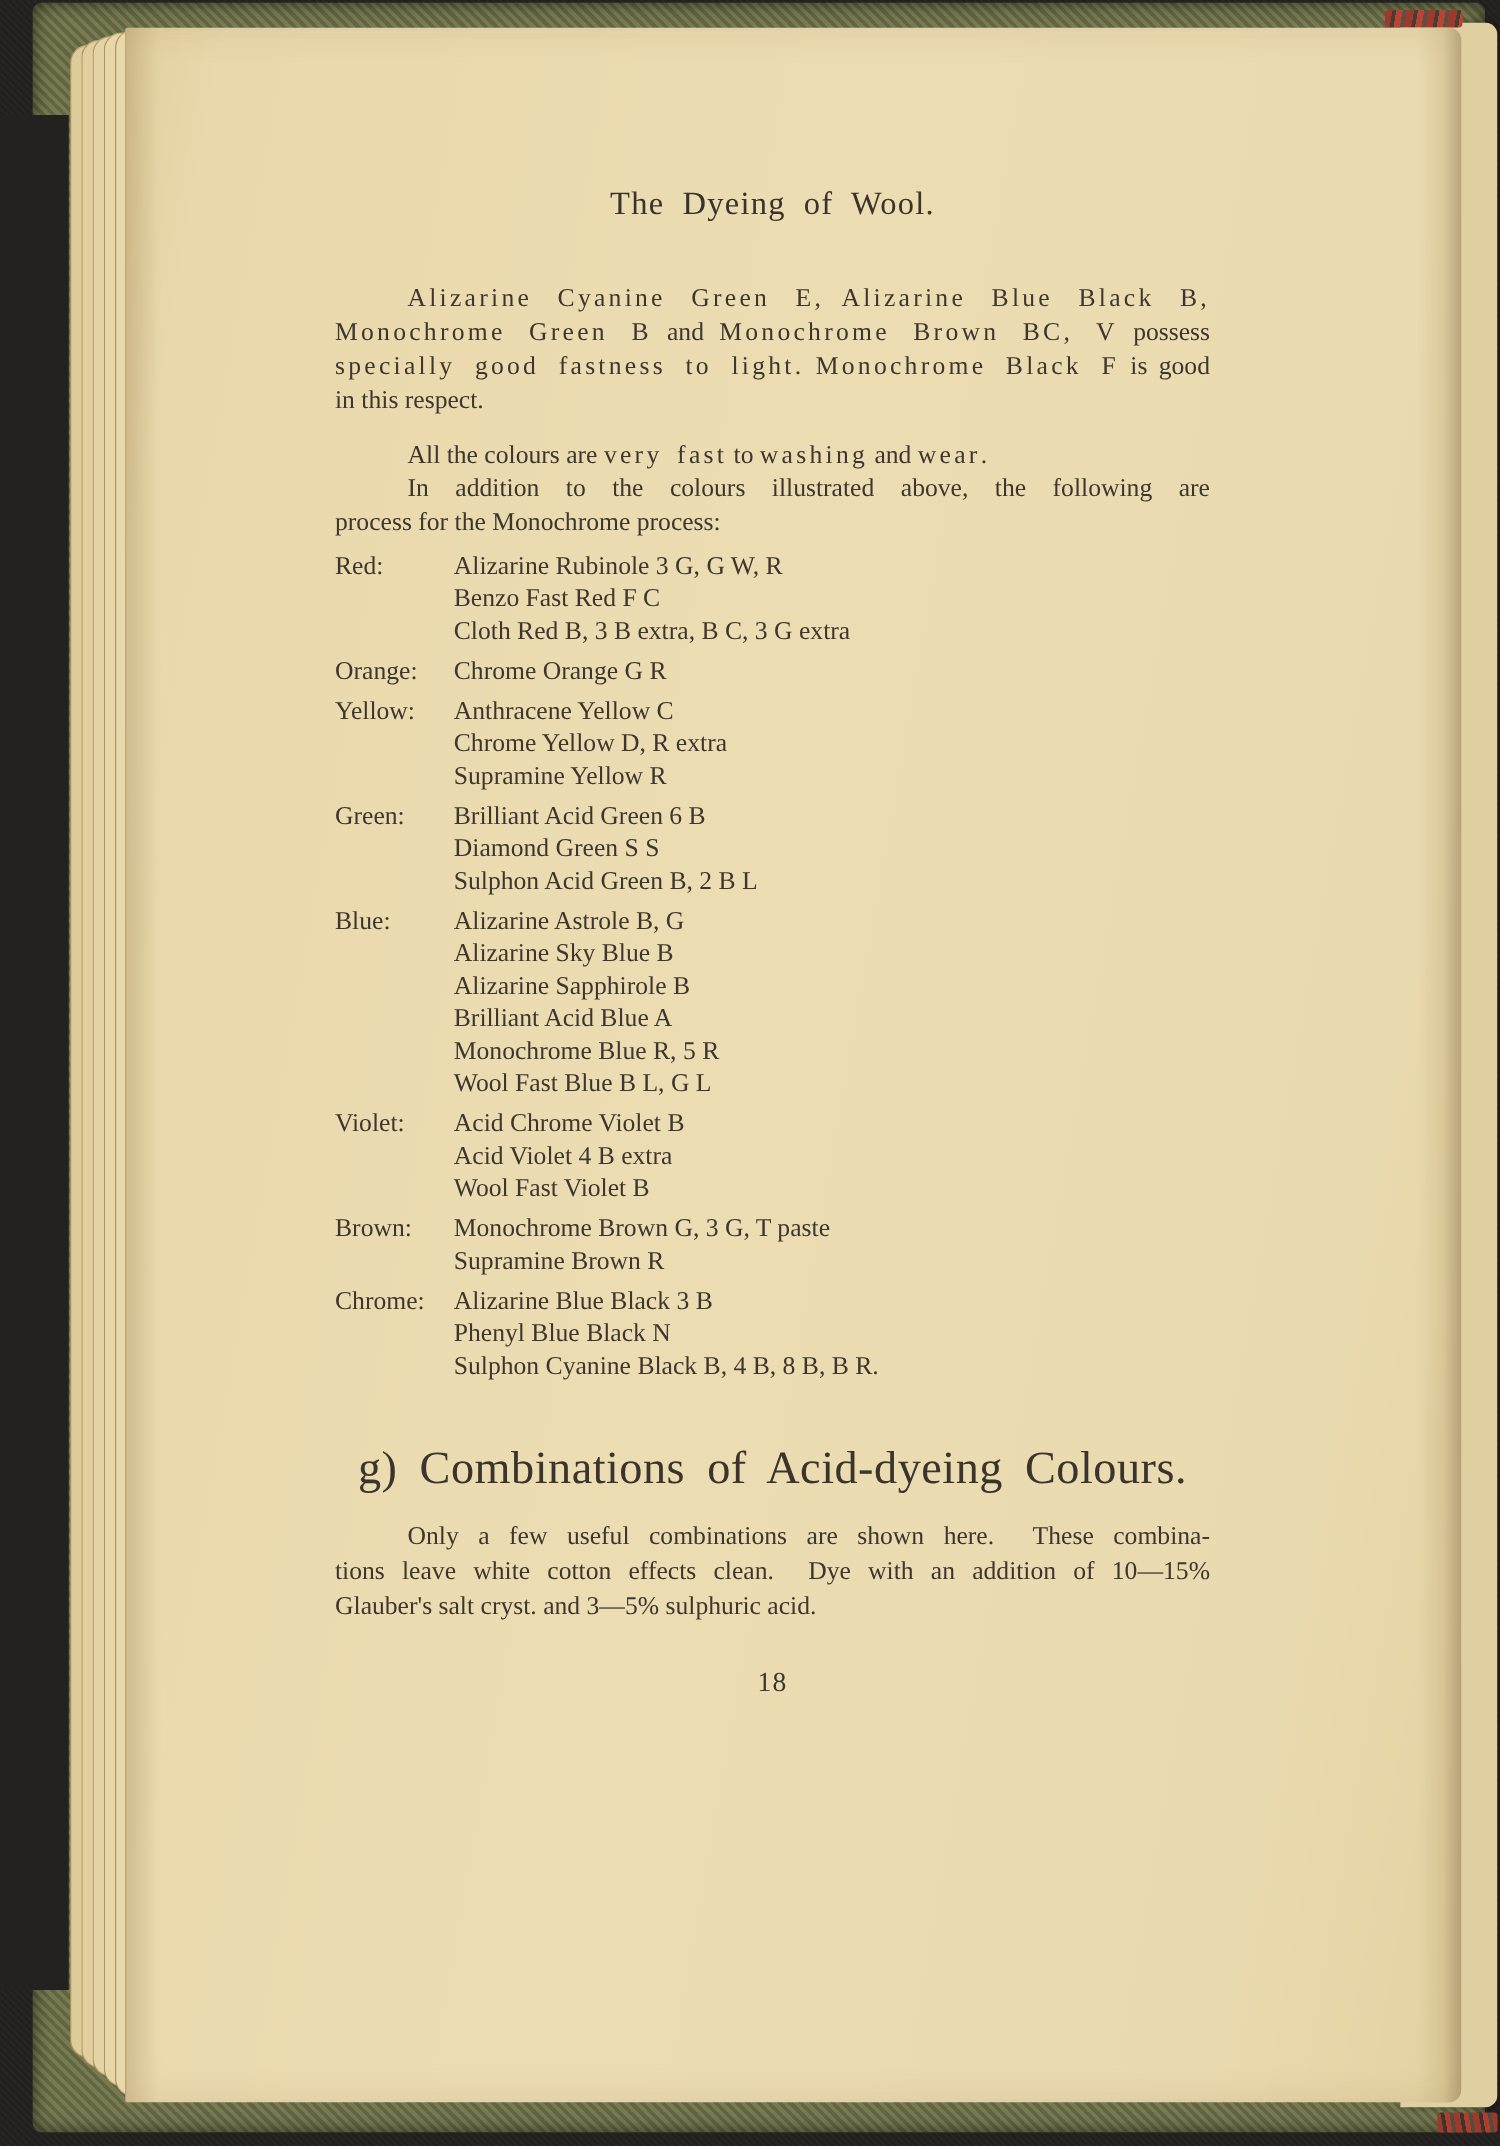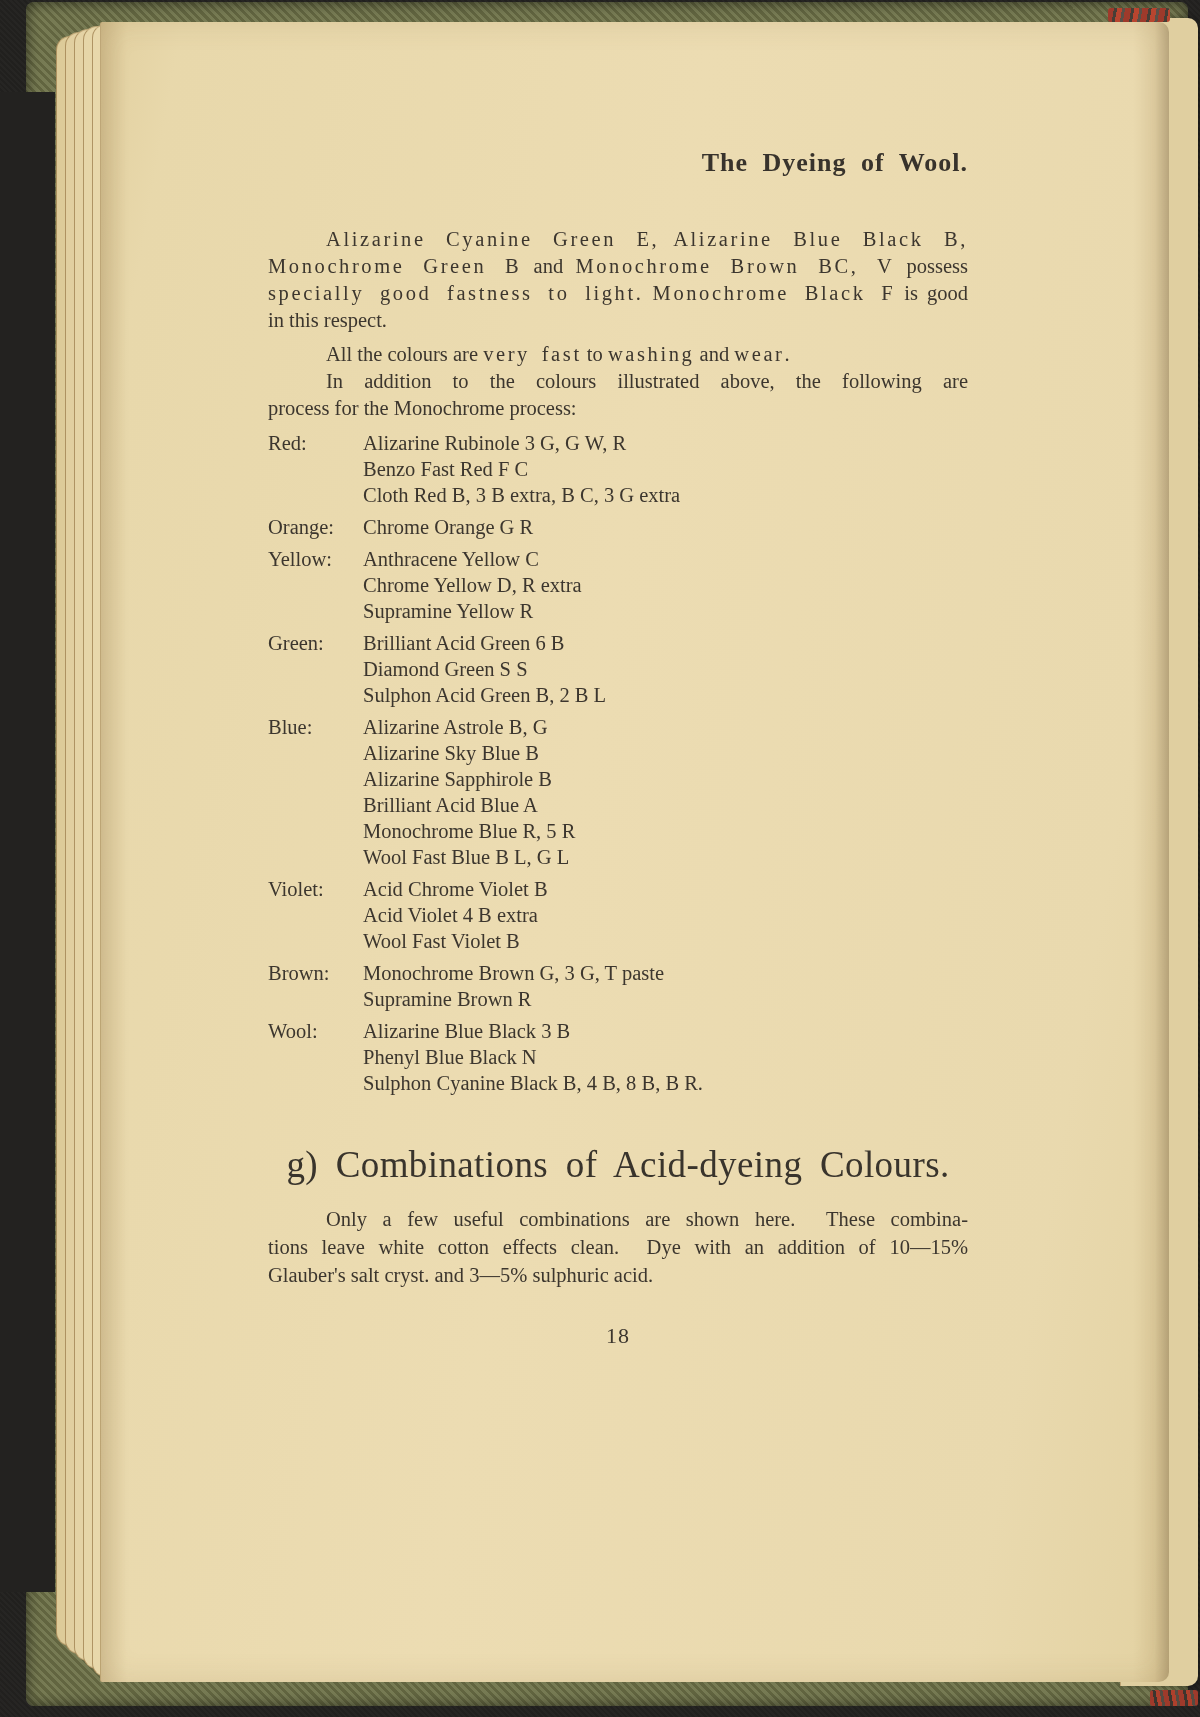--- a/index.html
+++ b/index.html
@@ -62,26 +62,26 @@
   }
   .headband.bottom{
     left:1150px;top:1690px;width:48px;height:16px;border-radius:3px;
     background:repeating-linear-gradient(80deg,#9e3a2b 0 5px,#3c352e 5px 8px,#ad402c 8px 12px,#554b41 12px 15px);
   }
   .content{
     position:absolute;left:167px;top:0;width:700px;color:var(--ink,#3c362e);
     font-size:20.5px;line-height:27px;
   }
   .page-title{
-    margin-top:124px;text-align:right;font-size:26px;line-height:34px;
-    letter-spacing:1px;word-spacing:7px;color:#38332c;font-weight:bold;
+    margin-top:124px;text-align:center;font-size:26px;line-height:34px;
+    letter-spacing:1px;word-spacing:7px;color:#38332c;
   }
   .para{margin:0;}
   .p-intro{margin-top:46px;}
-  .p-wash{margin-top:7px;}
+  .p-wash{margin-top:17px;}
   .p-add{margin-top:0;}
   .tline{white-space:nowrap;}
   .tline.j{white-space:normal;text-align:justify;text-align-last:justify;}
   .tline.ind{text-indent:58px;}
   .sp{letter-spacing:2.6px;word-spacing:4px;}
   .dye-list{margin-top:8px;}
   .dye-group{display:flex;margin-bottom:6px;}
   .dye-label{width:95px;flex:0 0 95px;line-height:26px;}
   .dye-items{flex:1;line-height:26px;}
   .dye-item{white-space:nowrap;}
@@ -181,21 +181,21 @@
           </div>
         </div>
         <div class="dye-group">
           <div class="dye-label">Brown:</div>
           <div class="dye-items">
             <div class="dye-item">Monochrome Brown G, 3 G, T paste</div>
             <div class="dye-item">Supramine Brown R</div>
           </div>
         </div>
         <div class="dye-group">
-          <div class="dye-label">Wool:</div>
+          <div class="dye-label">Chrome:</div>
           <div class="dye-items">
             <div class="dye-item">Alizarine Blue Black 3 B</div>
             <div class="dye-item">Phenyl Blue Black N</div>
             <div class="dye-item">Sulphon Cyanine Black B, 4 B, 8 B, B R.</div>
           </div>
         </div>
       </div>
 
     <div class="section-heading">g) Combinations of Acid-dyeing Colours.</div>
 

